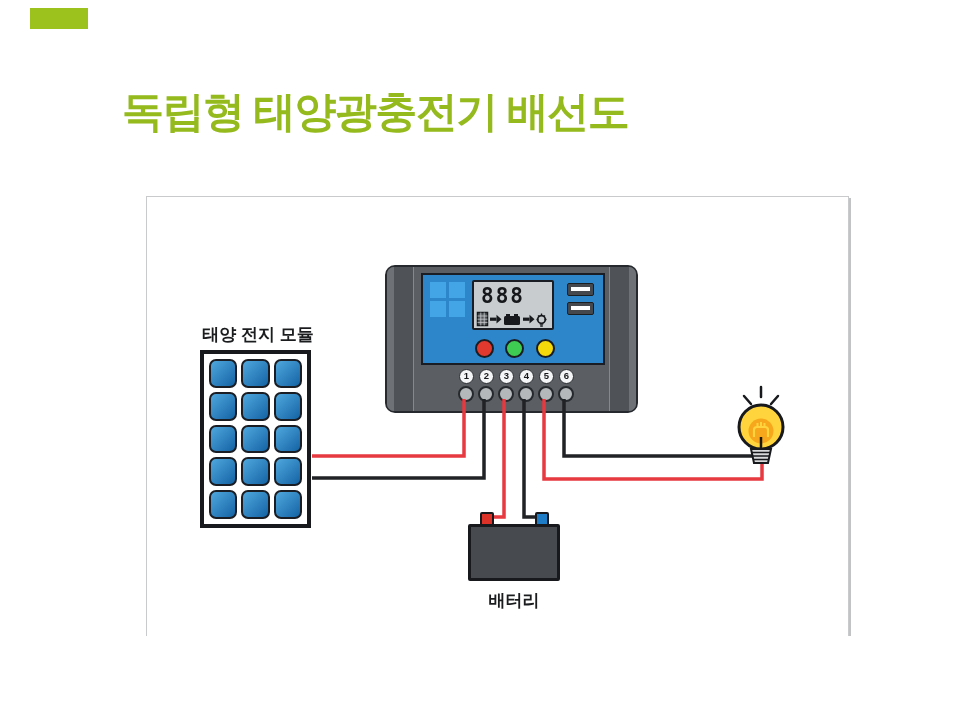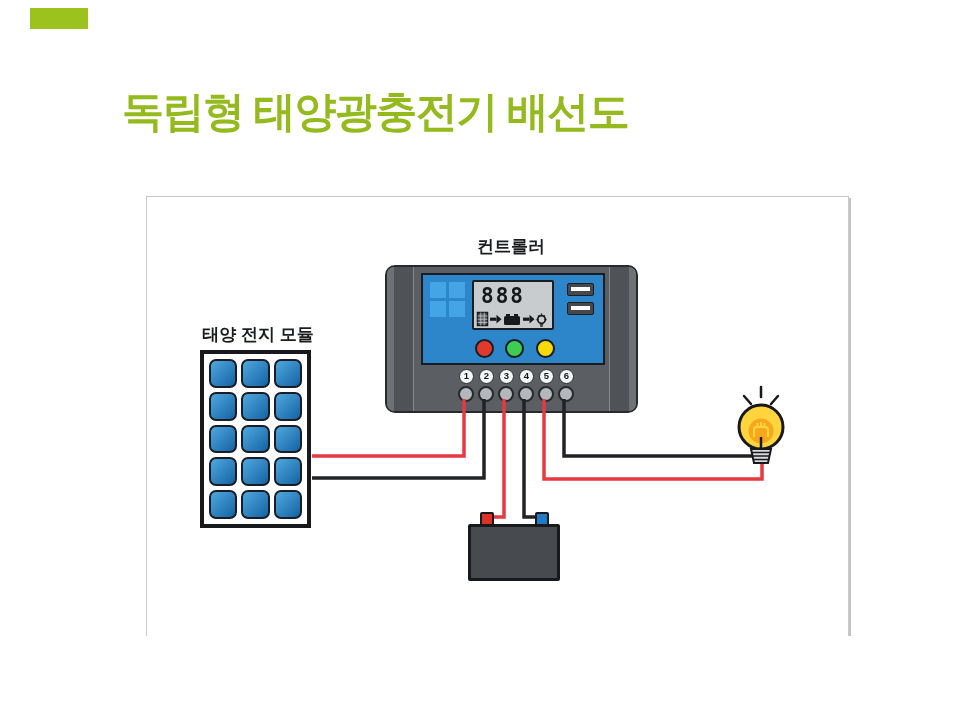--- a/index.html
+++ b/index.html
@@ -68,21 +68,20 @@
 </head>
 <body>
 
 <div class="slide">
 
   <div class="accent-rect"></div>
   <h1 class="title">독립형 태양광충전기 배선도</h1>
 
   <div class="diagram-box">
 
-    <div class="dlabel" style="left:294px;top:38px;">컨트롤러</div>
 
     <div class="ctrl-body">
       <div class="ear left">
           <div class="ear-edge"></div>
         </div>
       <div class="ear right">
           <div class="ear-edge"></div>
         </div>
 
       <div class="ctrl-panel">
@@ -173,20 +172,21 @@
         <div></div>
         <div></div>
         <div></div>
     </div>
 
     <div class="battery">
       <div class="batt-term pos"></div>
       <div class="batt-term neg"></div>
       <div class="batt-body"></div>
     </div>
+    <div class="dlabel" style="left:297px;top:392px;">배터리</div>
 
     <svg class="bulb-svg" width="60" height="95" viewBox="0 0 60 95">
       <g stroke="#17191C" stroke-width="2.5" stroke-linecap="round">
         <line x1="13" y1="13" x2="20" y2="21"></line>
         <line x1="30" y1="4" x2="30" y2="14"></line>
         <line x1="47" y1="13" x2="40" y2="21"></line>
       </g>
       <circle cx="30" cy="44" r="22" fill="#FFD43C" stroke="#17191C" stroke-width="3"></circle>
       <circle cx="30" cy="48" r="12.5" fill="#F6A71B"></circle>
       <path d="M23,54 v-7 q0,-3 3,-3 h8 q3,0 3,3 v7" fill="none" stroke="#FFD43C" stroke-width="2.2"></path>

